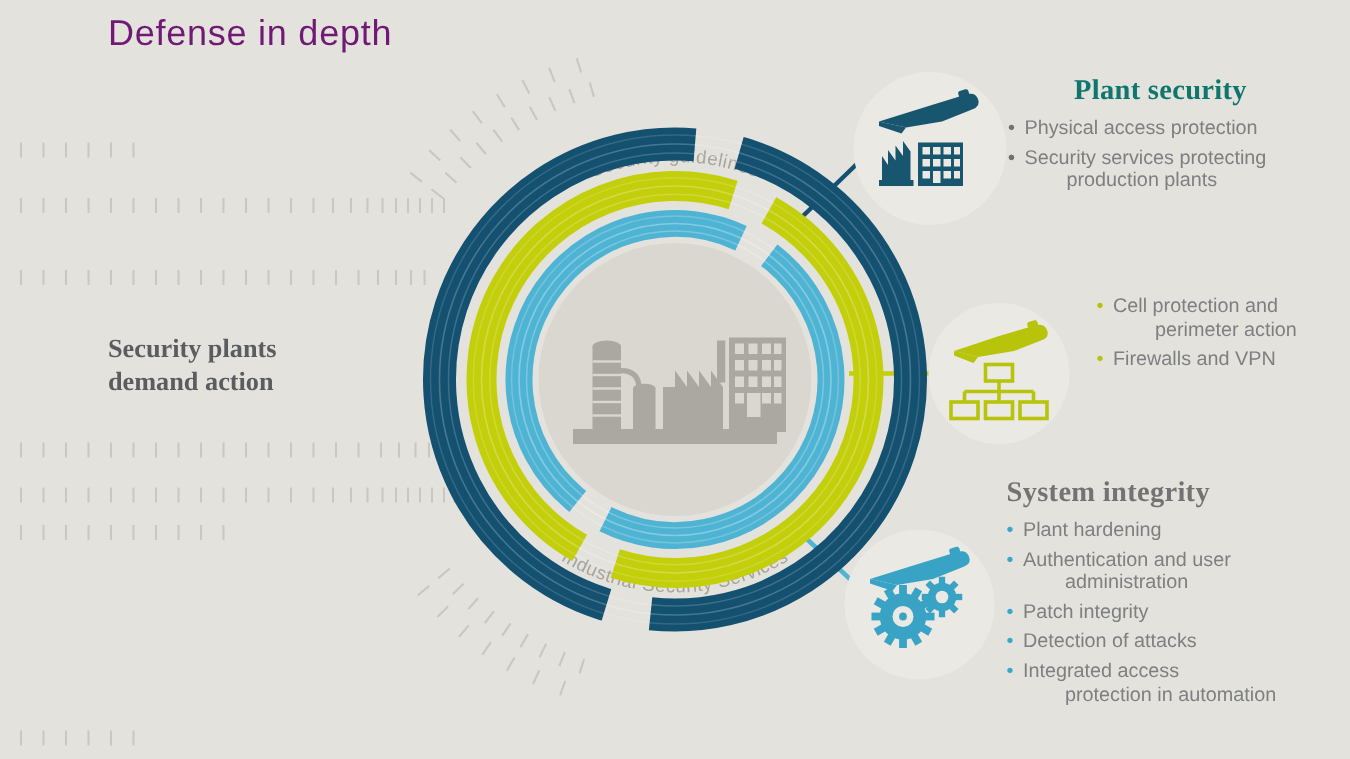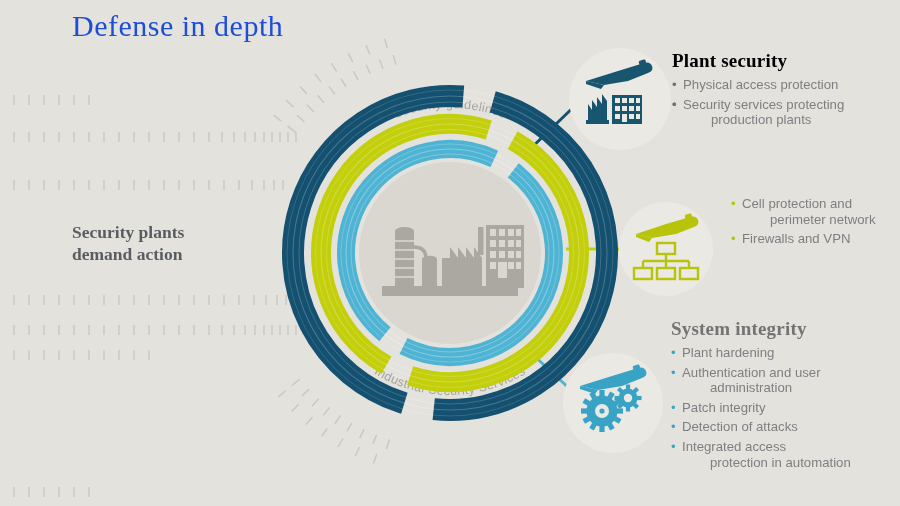--- a/index.html
+++ b/index.html
@@ -31,36 +31,36 @@
     line-height:15.6px;
     color:#7d7f81;
     font-family:"Liberation Sans", sans-serif;
   }
   .panel li .bdot{
     position:absolute;left:0;top:0;font-size:13.2px;line-height:15.6px;
   }
   .panel li .l2{display:block;margin-left:28px;}
 
   #panel-plant{left:672px;top:50px;width:220px;}
-  #panel-plant h2{color:#000000;}
+  #panel-plant h2{color:#0f766e;margin-left:44px;}
   #panel-plant .bdot{color:#6f7173;}
 
   #panel-network{left:731px;top:196px;width:170px;}
   #panel-network h2{color:#b4c40a;}
   #panel-network .bdot{color:#b4c40a;}
 
   #panel-system{left:671px;top:318px;width:225px;}
   #panel-system h2{color:#737373;}
   #panel-system .bdot{color:#3aa6c8;}
 
   #page-title{
     position:absolute;left:72px;top:9px;
-    font-family:Liberation Serif, serif;
-    font-size:30px;
-    color:#1d4ed8;
+    font-family:Liberation Sans, sans-serif;
+    font-size:24px;
+    color:#701a75;
     letter-spacing:.5px;
   }
   #lead{
     position:absolute;left:72px;top:221px;width:230px;
     font-family:"Liberation Serif", serif;
     font-weight:bold;
     font-size:17.5px;
     line-height:22px;
     color:#5a5d60;
   }
@@ -570,21 +570,21 @@
         <span class="l2">production plants</span>
       </li>
     </ul>
   </div>
 
   <div class="panel" id="panel-network">
     <ul>
       <li>
         <span class="bdot">•</span>
         <span>Cell protection and</span>
-        <span class="l2">perimeter network</span>
+        <span class="l2">perimeter action</span>
       </li>
       <li>
         <span class="bdot">•</span>
         <span>Firewalls and VPN</span>
       </li>
     </ul>
   </div>
 
   <div class="panel" id="panel-system">
     <h2>System integrity</h2>

